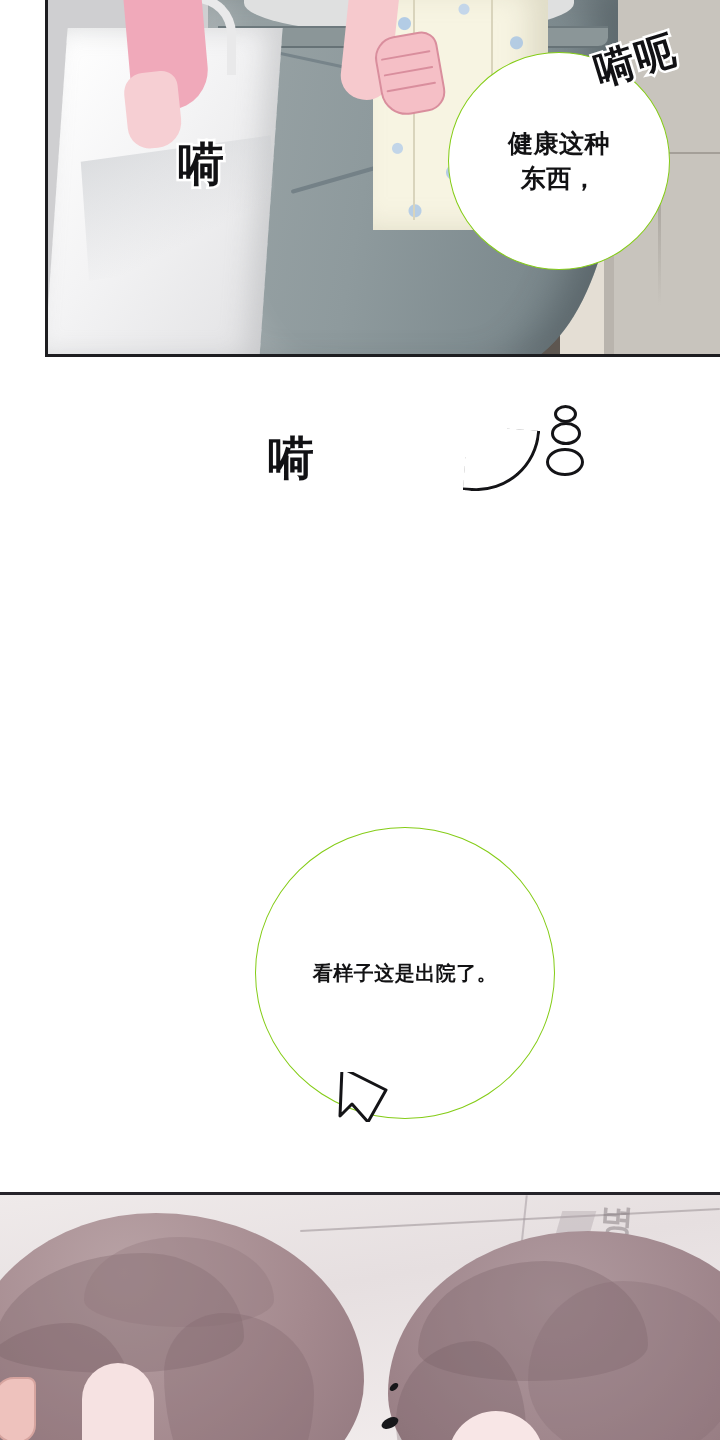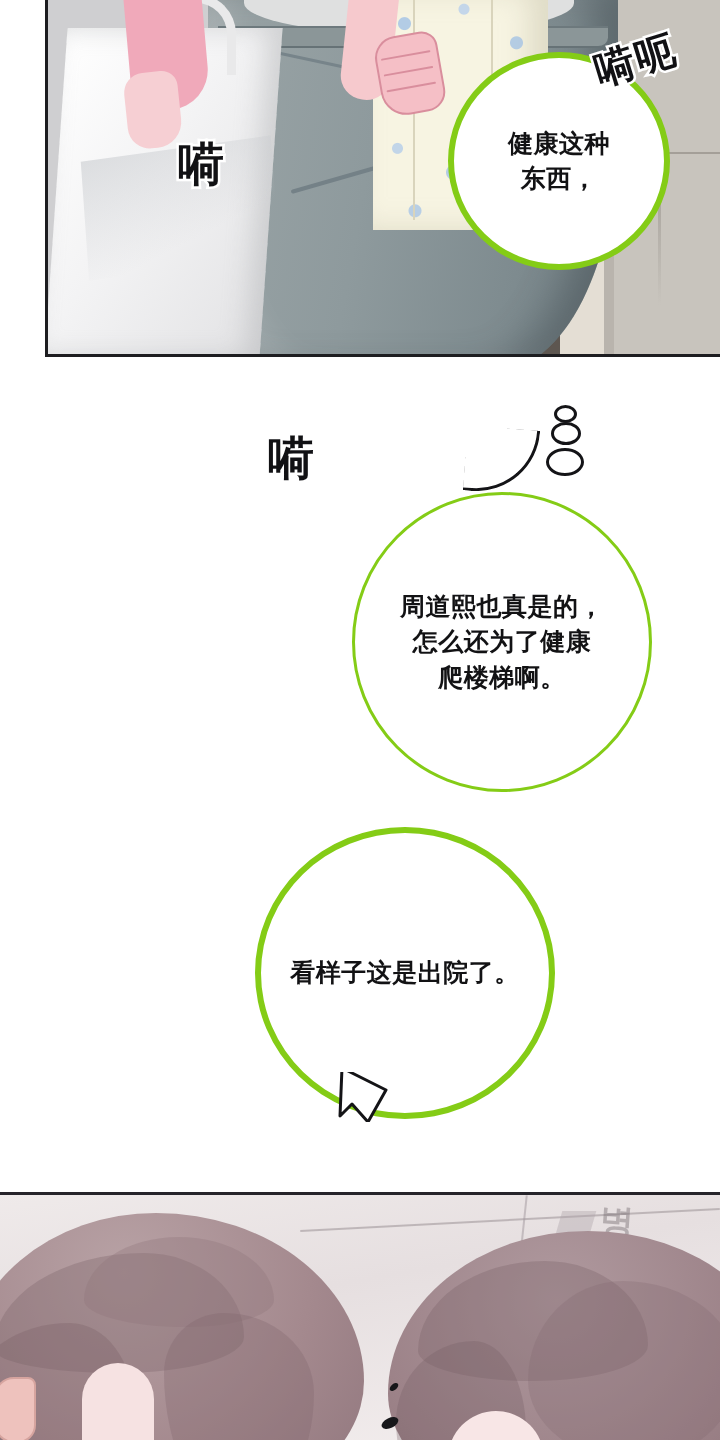--- a/index.html
+++ b/index.html
@@ -238,21 +238,21 @@
     border-radius: 2px;
   }
   .p1-hands-l1 { top: 18px; }
   .p1-hands-l2 { top: 34px; }
   .p1-hands-l3 { top: 50px; }
 
   
   .bubble {
     position: absolute;
     background: #ffffff;
-    border: 6px solid #84cc16;
+    border: 1px solid #84cc16;
     border-radius: 50%;
     display: flex;
     align-items: center;
     justify-content: center;
     box-sizing: border-box;
   }
   .bubble .btext {
     text-align: center;
     color: #121214;
     font-weight: 700;
@@ -316,21 +316,21 @@
   #thought-dot-3 { left: 554px; top: 405px; width: 17px; height: 12px; }
 
   
   #bubble-discharge {
     left: 255px;
     top: 827px;
     width: 300px;
     height: 292px;
     z-index: 5;
   }
-  #bubble-discharge .btext { font-size: 25px; }
+  #bubble-discharge .btext { font-size: 20px; }
   .bubble-tail-discharge {
     position: absolute;
     left: 338px;
     top: 1068px;
     width: 52px;
     height: 54px;
     z-index: 6;
   }
 
   
@@ -535,25 +535,20 @@
   <div class="bubble" id="bubble-health">
     <div class="btext">健康这种
 东西，</div>
   </div>
 
 
   <div class="thought-dot" id="thought-dot-3"></div>
   <div class="thought-dot" id="thought-dot-2"></div>
   <div class="thought-dot" id="thought-dot-1"></div>
 
-  <div class="bubble" id="bubble-thought">
-    <div class="btext">周道熙也真是的，
-怎么还为了健康
-爬楼梯啊。</div>
-  </div>
 
   <div class="bubble" id="bubble-discharge">
     <div class="btext">看样子这是出院了。</div>
   </div>
   <svg class="bubble-tail-discharge" viewBox="0 0 52 54">
     <path d="M4 0 L2 48 L14 36 L30 54 L48 22 Z" fill="#ffffff" stroke="#141417" stroke-width="3" stroke-linejoin="round"></path>
     <rect x="0" y="-6" width="52" height="10" fill="#ffffff"></rect>
   </svg>
 
   <div class="sfx" id="sfx-he-left">嗬</div>

